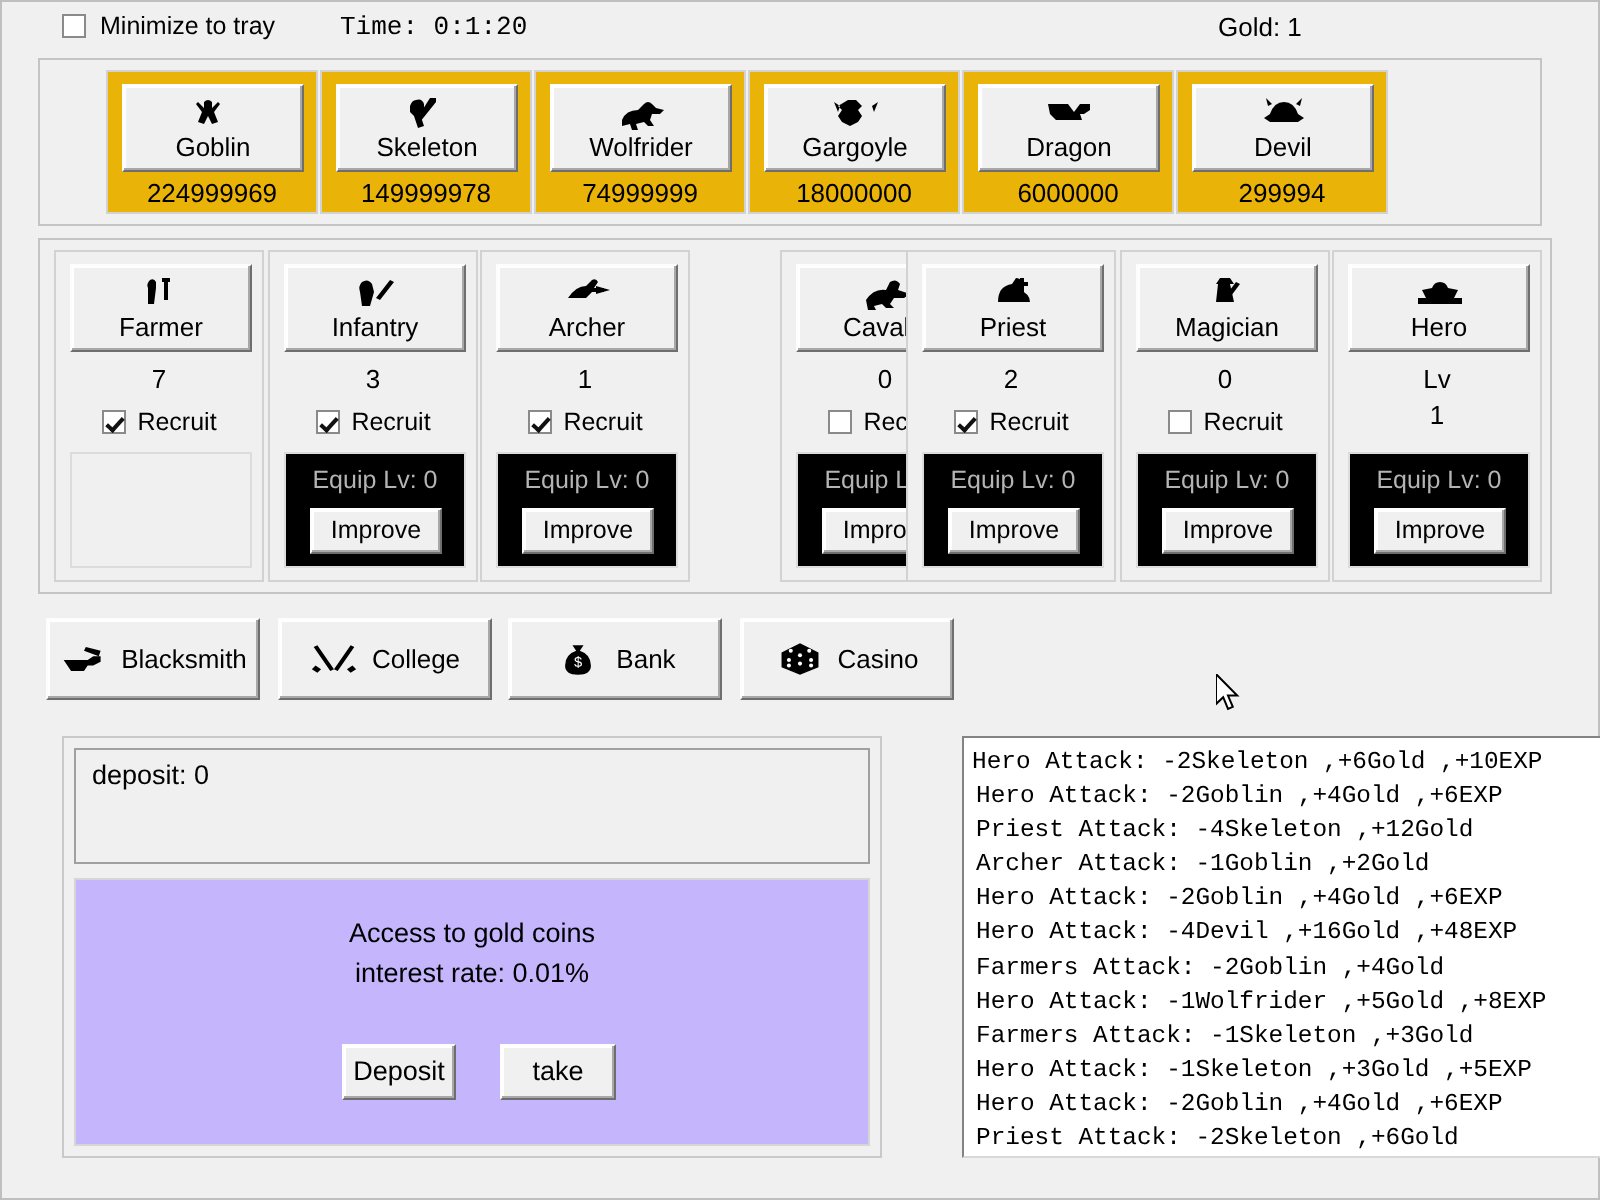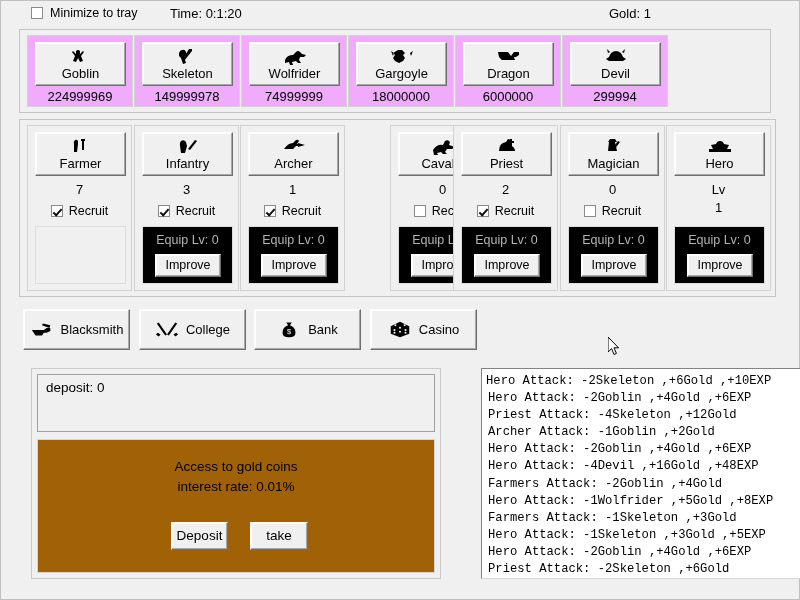--- a/index.html
+++ b/index.html
@@ -29,36 +29,36 @@
     width: 12px; height: 12px; background: #fff;
     border: 1px solid #8a8a8a; display: inline-block; position: relative;
   }
   .wincheck.checked::after {
     content: ""; position: absolute; left: 2px; top: 5px;
     width: 4px; height: 7px; border: solid #111; border-width: 0 2px 2px 0;
     transform: rotate(42deg); transform-origin: center;
     left: 3px; top: 1px; width: 3px; height: 7px;
   }
   .lbl-tray { font-size: 12.5px; }
-  .time-lbl { position: absolute; left: 169px; top: 5px; font-size: 13px; }
+  .time-lbl { position: absolute; left: 169px; top: 5px; font-size: 13px; font-family: Liberation Mono, monospace; }
   .gold-lbl { position: absolute; left: 608px; top: 5px; font-size: 13px; }
 
   
   .groupbox {
     position: absolute;
     border: 1px solid #c4c4c4;
     background: #f0f0f0;
   }
   #monsters-group { left: 18px; top: 28px; width: 752px; height: 84px; }
   #units-group    { left: 18px; top: 118px; width: 757px; height: 178px; }
 
   
   .mcard {
     position: absolute; top: 5px; width: 106px; height: 72px;
-    border: 1px solid #d2d2d2; background: #f0abfc;
+    border: 1px solid #d2d2d2; background: #eab308; margin-left: 26px;
   }
   .ucard {
     position: absolute; top: 5px; width: 105px; height: 166px;
     border: 1px solid #d2d2d2; background: #f0f0f0;
   }
 
   
   .winbtn {
     background: #f0f0f0;
     border-top: 1px solid #fdfdfd;
@@ -120,21 +120,21 @@
   
   #bank-group { position: absolute; left: 30px; top: 367px; width: 410px; height: 211px;
                 border: 1px solid #c9c9c9; background: #f0f0f0; }
   #deposit-field {
     position: absolute; left: 5px; top: 5px; width: 398px; height: 58px;
     background: #f0f0f0; border: 1px solid #a0a0a0;
     padding: 5px 8px; font-size: 13.5px;
   }
   #bank-inner {
     position: absolute; left: 5px; top: 70px; width: 398px; height: 134px;
-    border: 1px solid #d6d6d6; background: #a16207;
+    border: 1px solid #d6d6d6; background: #c4b5fd;
   }
   .bank-text { position: absolute; left: 0; width: 100%; text-align: center; font-size: 13.5px; }
   .bank-text.l1 { top: 19px; }
   .bank-text.l2 { top: 39px; }
   #deposit-btn { position: absolute; left: 133px; top: 82px; width: 57px; height: 28px; font-size: 13.5px; line-height: 26px; }
   #take-btn    { position: absolute; left: 212px; top: 82px; width: 58px; height: 28px; font-size: 13.5px; line-height: 26px; }
 
   
   #log-panel {
     position: absolute; left: 455px; top: 367px; width: 342px; height: 211px;

